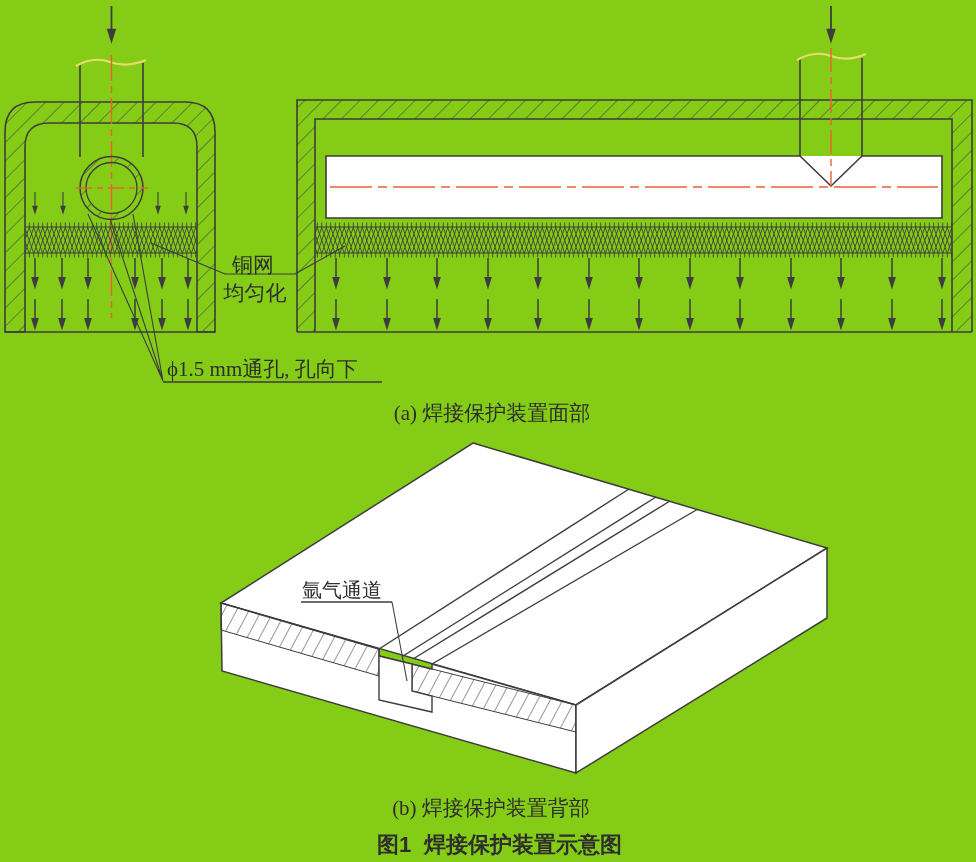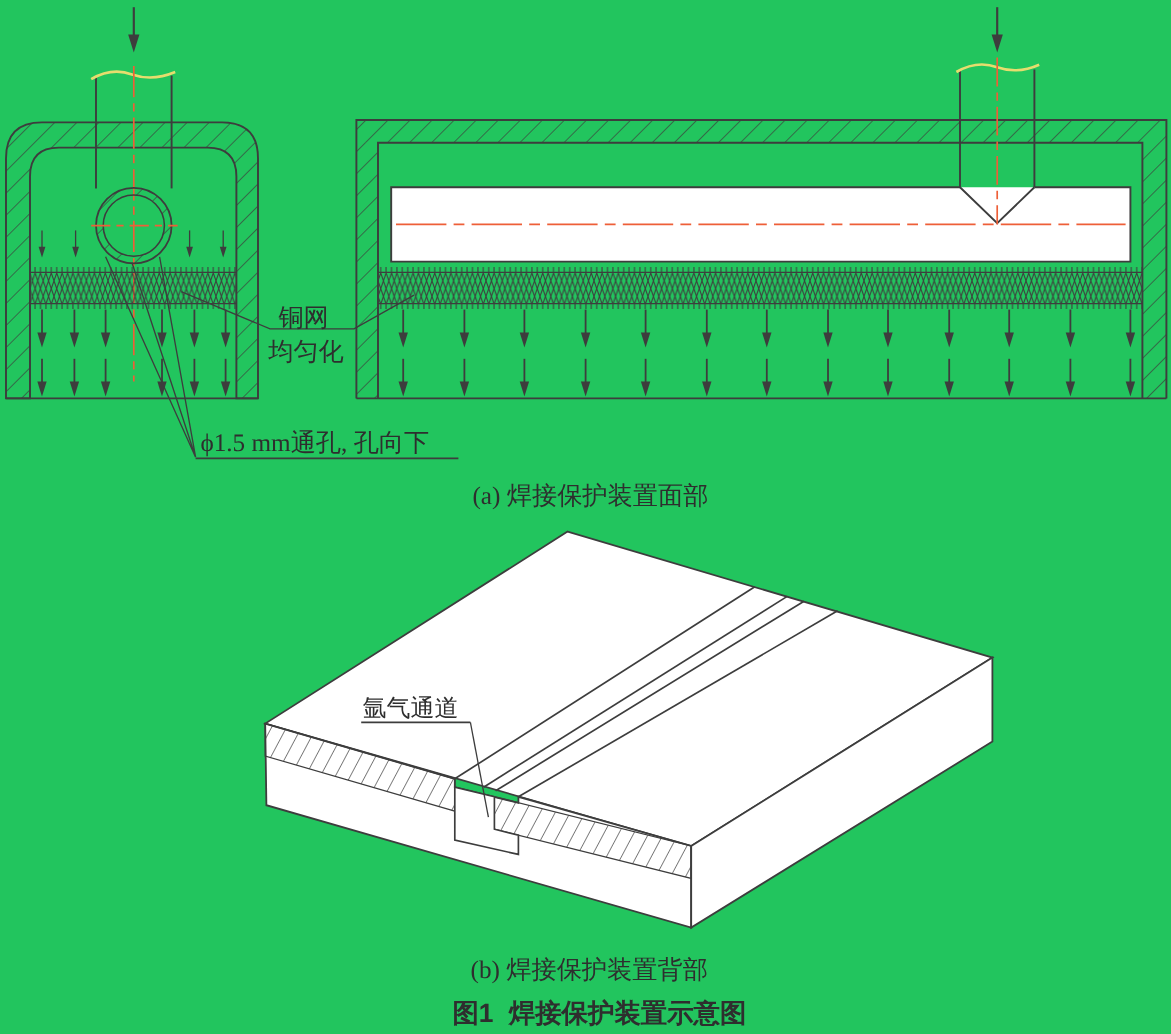--- a/index.html
+++ b/index.html
@@ -1,21 +1,21 @@
 <!DOCTYPE html>
 <html style="--line: #3d3d3d; --centerline: #ee5f38; --break: #e6dd6e;"><head>
 <meta charset="utf-8">
 <style>
   :root{
     --line:#3d3d3d;
     --centerline:#ee5f38;
     --break:#e6dd6e;
   }
   html,body{margin:0;padding:0;background:#ffffff;}
-  #stage{position:relative;width:976px;height:862px;background:#22c55e;overflow:hidden;}
+  #stage{position:relative;width:976px;height:862px;background:#84cc16;overflow:hidden;}
   svg{display:block}
   .s{stroke:var(--line);fill:none;}
   .w16{stroke-width:1.6}
   .w15{stroke-width:1.5}
   .w14{stroke-width:1.4}
   .w13{stroke-width:1.3}
   .w11{stroke-width:1.1}
   .w10{stroke-width:1.0}
   .fw{fill:#ffffff}
   .fh{fill:url(#hatch)}

